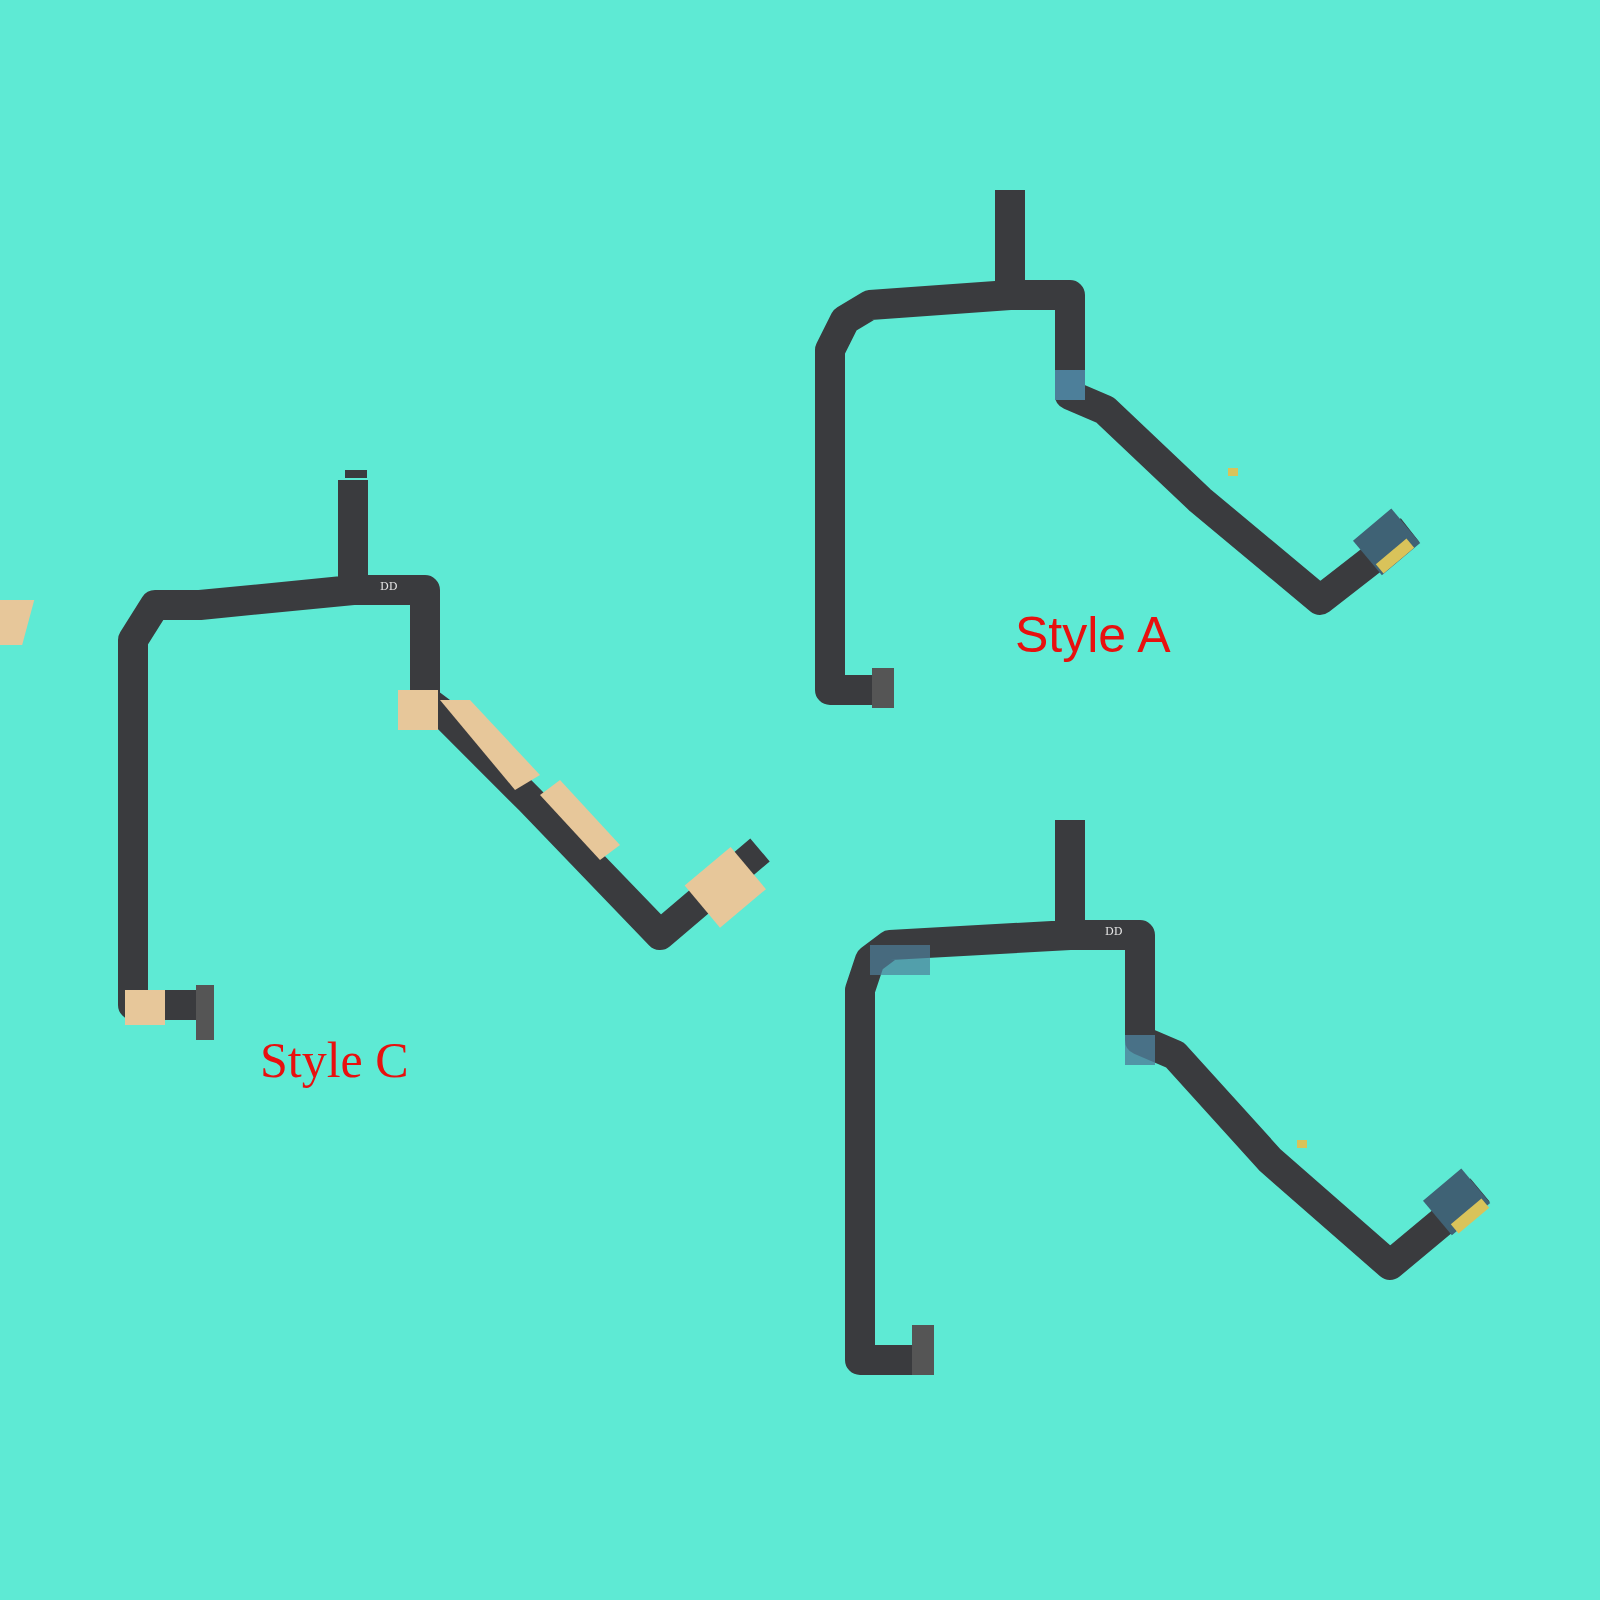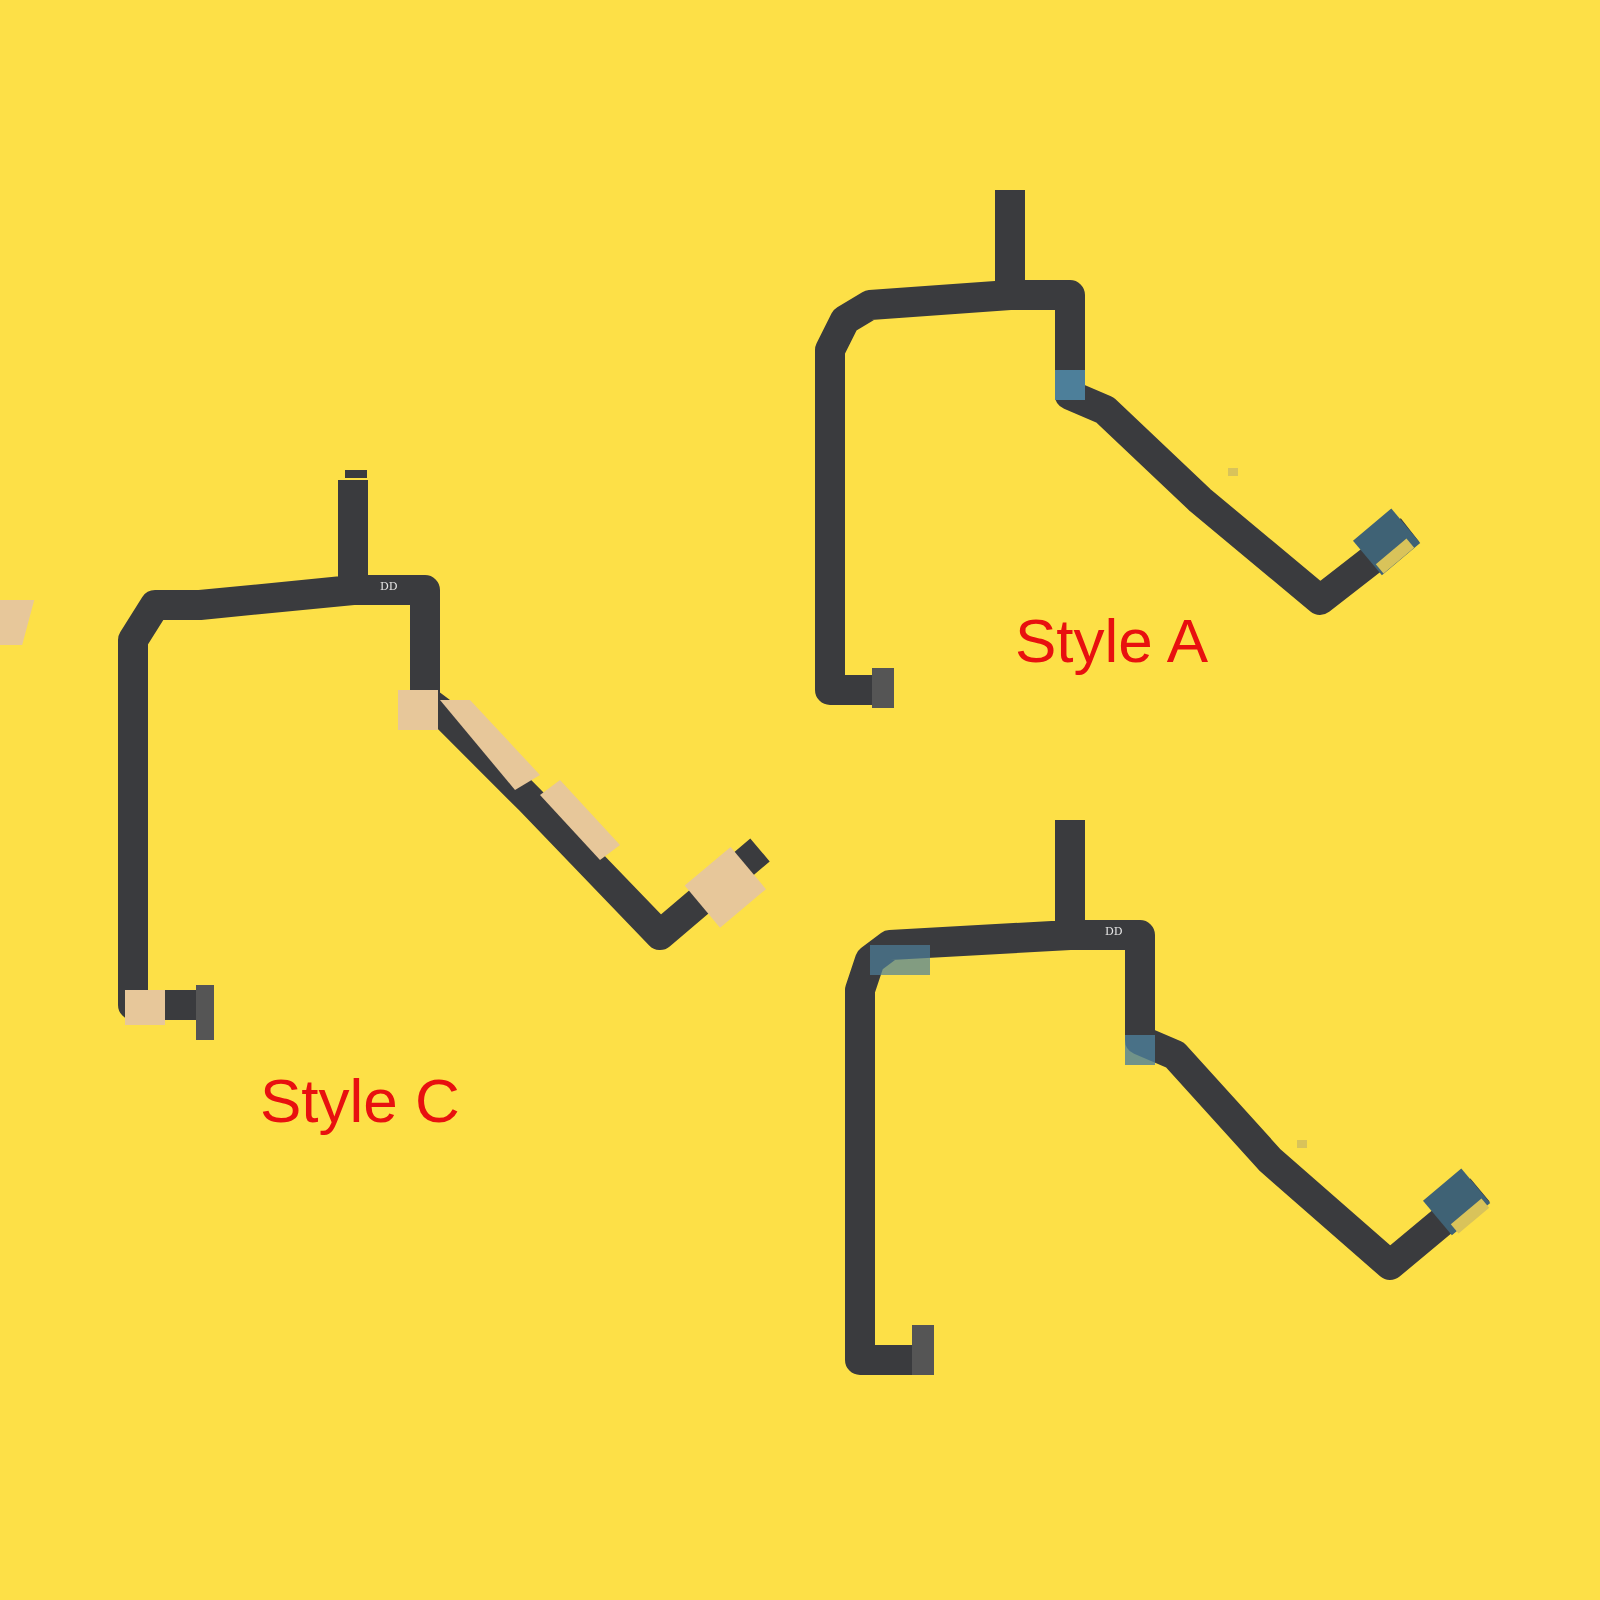--- a/index.html
+++ b/index.html
@@ -1,18 +1,18 @@
 <!DOCTYPE html>
 <html><head>
 <meta charset="utf-8">
 <style>
   html,body{margin:0;padding:0;background:#ffffff;}
-  .stage{position:relative;width:1600px;height:1600px;background:#fde047;overflow:hidden;}
+  .stage{position:relative;width:1600px;height:1600px;background:#5eead4;overflow:hidden;}
   svg{position:absolute;left:0;top:0;}
-  .label{position:absolute;color:#e8100f;font-family:"Liberation Sans",sans-serif;font-size:62px;line-height:1;white-space:nowrap;}
+  .label{position:absolute;color:#e8100f;font-family:"Liberation Sans",sans-serif;font-size:50px;line-height:1;white-space:nowrap;}
   .mark{font-family:"DejaVu Serif",serif;font-size:11px;fill:#e6e6e6;}
 </style>
 </head>
 <body>
 
 <div class="stage">
 <svg width="1600" height="1600" viewBox="0 0 1600 1600">
 
   <g fill="none" stroke-linejoin="round">
     <polyline points="353,480 353,590 200,605 155,605 133,640 133,1005 170,1005 205,1005" stroke="#3a3b3e" stroke-width="30"></polyline>
@@ -44,14 +44,14 @@
     <rect x="870" y="945" width="60" height="30" fill="#4d7f9a" opacity="0.7"></rect>
     <rect x="1125" y="1035" width="30" height="30" fill="#4d7f9a" opacity="0.8"></rect>
     <rect x="1430" y="1180" width="50" height="45" fill="#3f6275" transform="rotate(-40 1455 1200)"></rect>
     <rect x="1450" y="1210" width="40" height="12" fill="#d9c35a" transform="rotate(-40 1470 1216)"></rect>
     <rect x="912" y="1325" width="22" height="50" fill="#555"></rect>
     <rect x="1297" y="1140" width="10" height="8" fill="#d9c35a"></rect>
     <text class="mark" x="1105" y="935">DD</text>
   </g>
 </svg>
 <div class="label" style="left:1015px;top:610px;">Style A</div>
-<div class="label" style="left:260px;top:1070px;">Style C</div>
+<div class="label" style="left:260px;top:1035px;font-family:Liberation Serif, serif;">Style C</div>
 </div>
 
 </body></html>

